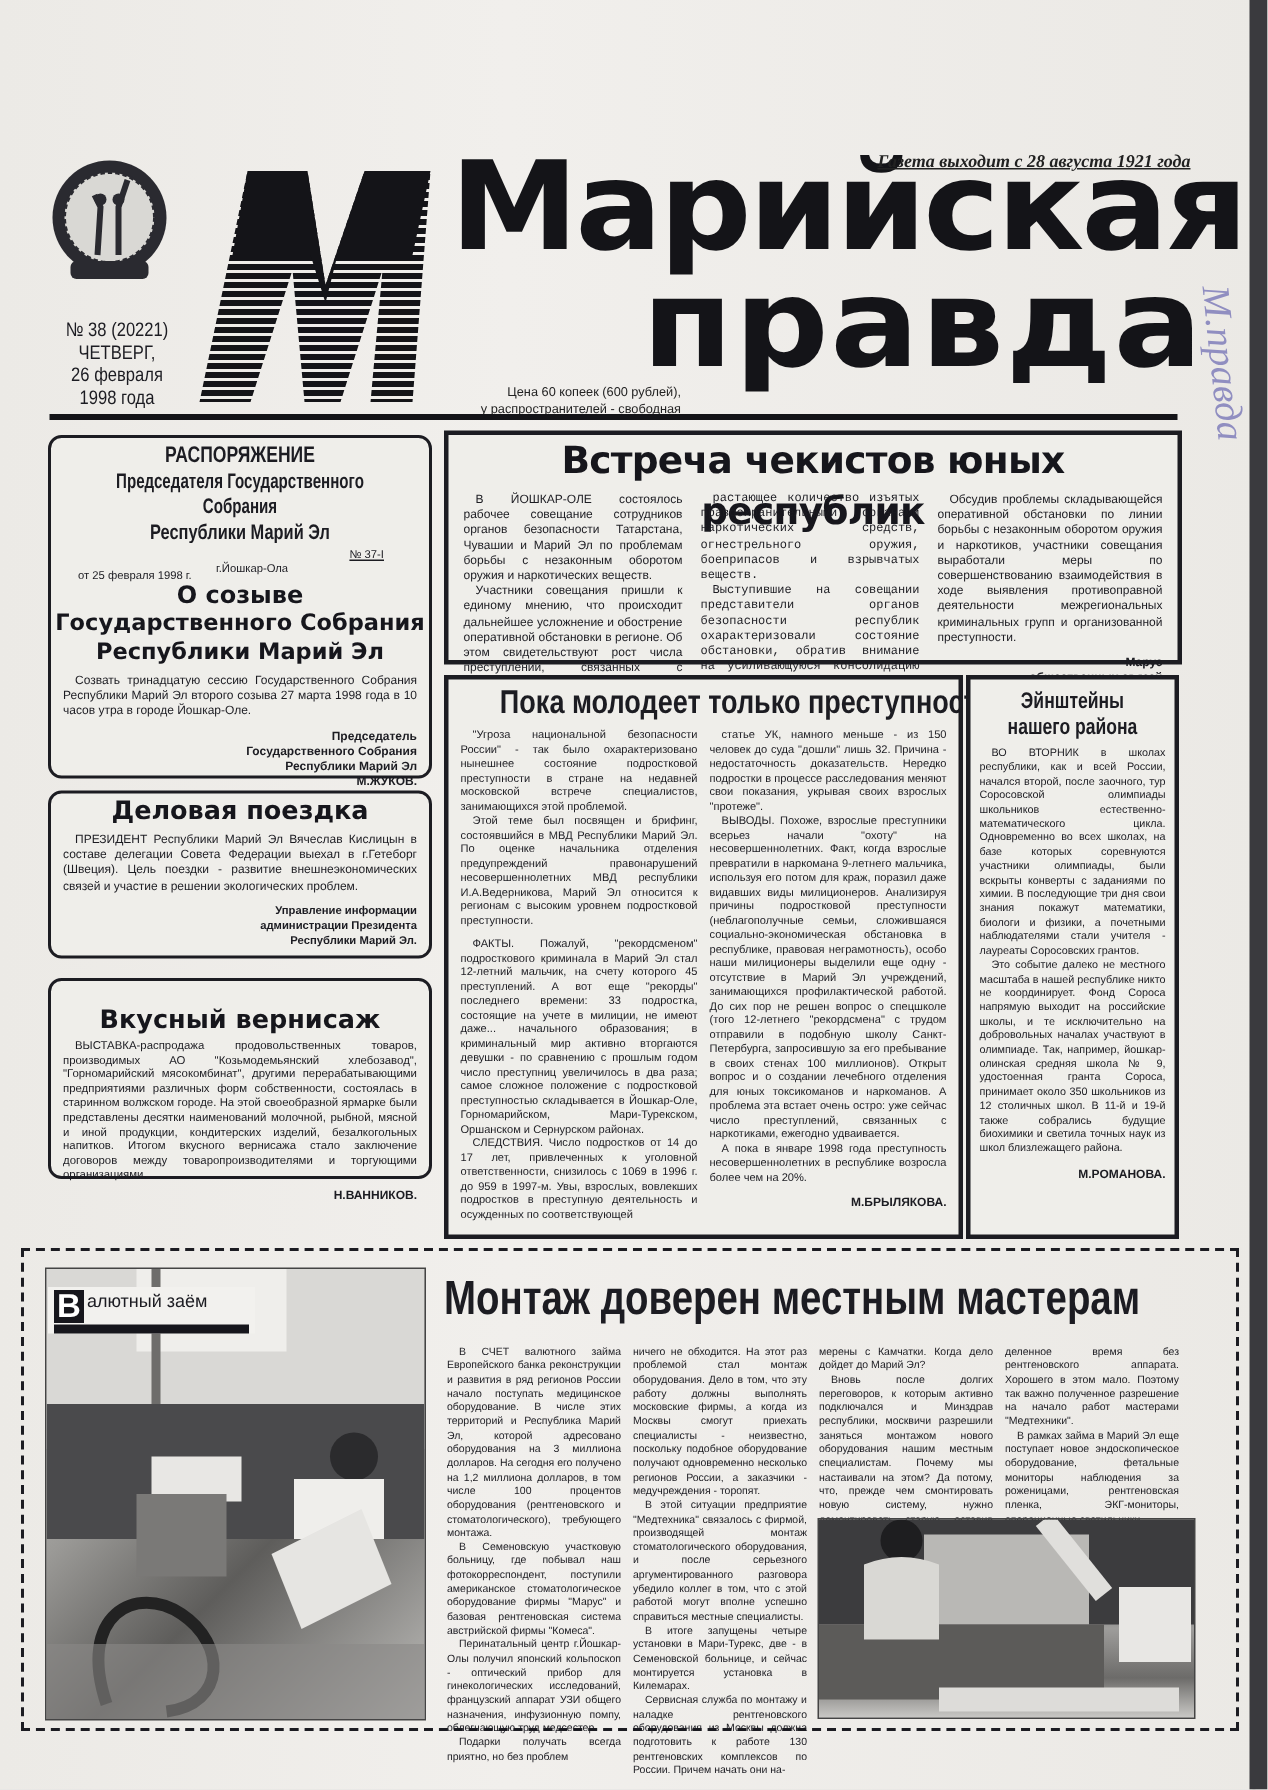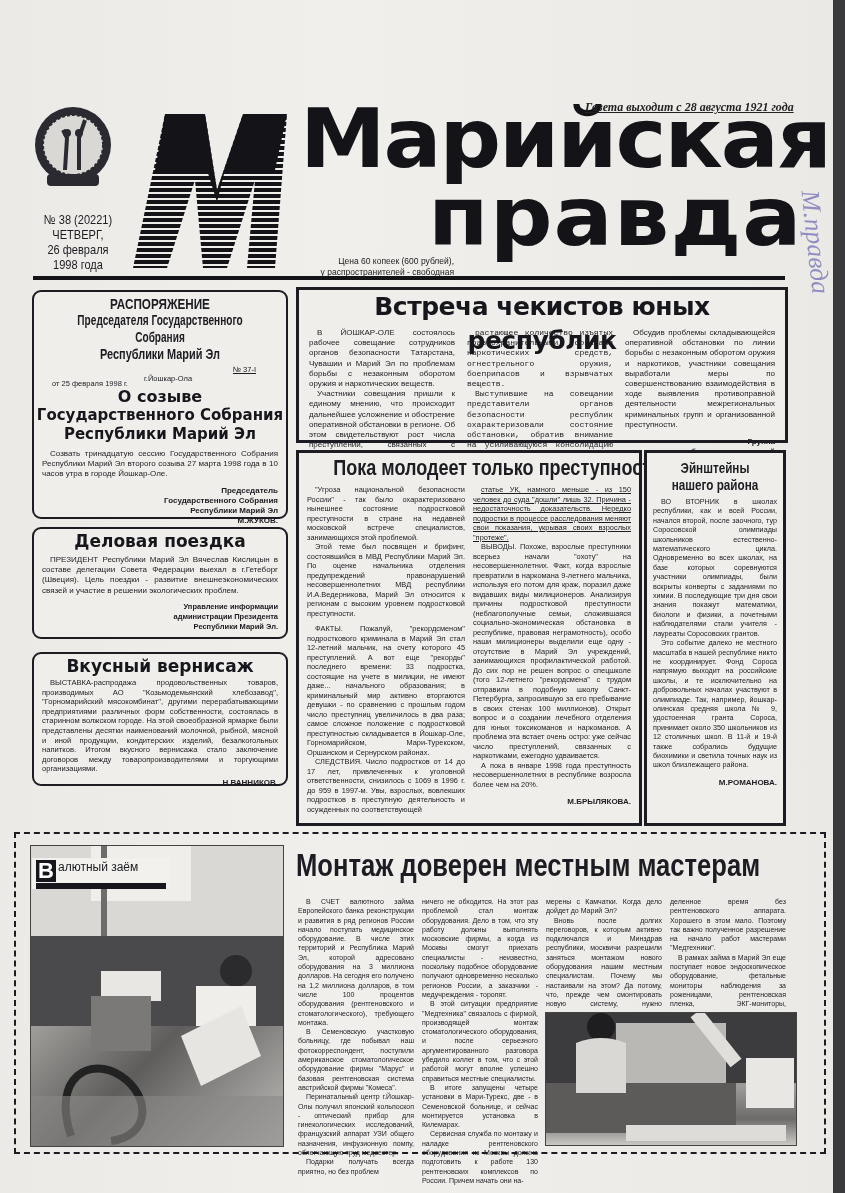--- a/index.html
+++ b/index.html
@@ -98,55 +98,55 @@
     <div class="hd" style="font-size:17px;line-height:22px;margin-top:1px;">Деловая поездка</div>
     <p class="p" style="margin:3px 8px 0 8px;">ПРЕЗИДЕНТ Республики Марий Эл Вячеслав Кислицын в составе делегации Совета Федерации выехал в г.Гетеборг (Швеция). Цель поездки - развитие внешнеэкономических связей и участие в решении экологических проблем.</p>
     <div class="sign" style="margin:6px 8px 12px 0;font-size:7.5px;">
       <div>Управление информации</div>
       <div>администрации Президента</div>
       <div>Республики Марий Эл.</div>
     </div>
   </div>
 
   <div class="box" style="left:32px;top:652px;width:252px;height:130px;">
-    <div class="hd" style="font-size:17px;line-height:22px;margin-top:1px;">Вкусный вернисаж</div>
+    <div class="hd" style="font-size:17px;line-height:22px;margin-top:15px;">Вкусный вернисаж</div>
     <p class="p" style="margin:1px 8px 0 8px;font-size:7.6px;line-height:9.6px;">ВЫСТАВКА-распродажа продовольственных товаров, производимых АО "Козьмодемьянский хлебозавод", "Горномарийский мясокомбинат", другими перерабатывающими предприятиями различных форм собственности, состоялась в старинном волжском городе. На этой своеобразной ярмарке были представлены десятки наименований молочной, рыбной, мясной и иной продукции, кондитерских изделий, безалкогольных напитков. Итогом вкусного вернисажа стало заключение договоров между товаропроизводителями и торгующими организациями.</p>
     <div class="sign" style="margin:4px 8px 0 0;">Н.ВАННИКОВ.</div>
   </div>
 
   <div class="frame" style="left:296px;top:287px;width:486px;height:150px;border-width:3px;">
     <div class="hd" style="font-size:25px;line-height:34px;letter-spacing:-.5px;">Встреча чекистов юных республик</div>
     <div class="col" style="left:10px;top:38px;width:146px;">
       <p class="p">В ЙОШКАР-ОЛЕ состоялось рабочее совещание сотрудников органов безопасности Татарстана, Чувашии и Марий Эл по проблемам борьбы с незаконным оборотом оружия и наркотических веществ.</p>
       <p class="p">Участники совещания пришли к единому мнению, что происходит дальнейшее усложнение и обострение оперативной обстановки в регионе. Об этом свидетельствуют рост числа преступлений, связанных с незаконным оборотом оружия и наркотиков, воз-</p>
     </div>
     <div class="col" style="left:168px;top:38px;width:146px;font-family:Liberation Mono, monospace;">
       <p class="p">растающее количество изъятых правоохранительными органами наркотических средств, огнестрельного оружия, боеприпасов и взрывчатых веществ.</p>
       <p class="p">Выступившие на совещании представители органов безопасности республик охарактеризовали состояние обстановки, обратив внимание на усиливающуюся консолидацию преступных группировок, участившиеся контакты криминальных авторитетов городов Казани, Чебоксар, Волжска и Йошкар-Олы.</p>
     </div>
     <div class="col" style="left:326px;top:38px;width:150px;">
       <p class="p">Обсудив проблемы складывающейся оперативной обстановки по линии борьбы с незаконным оборотом оружия и наркотиков, участники совещания выработали меры по совершенствованию взаимодействия в ходе выявления противоправной деятельности межрегиональных криминальных групп и организованной преступности.</p>
       <div class="sign" style="margin-top:7px;">
-        <div>Группа</div>
+        <div>Марус</div>
         <div>общественных связей</div>
         <div>Управления ФСБ РФ по РМЭ.</div>
       </div>
     </div>
   </div>
 
   <div class="frame" style="left:296px;top:450px;width:340px;height:370px;border-width:3px;">
     <div class="ndl" style="font-size:22px;line-height:30px;font-weight:900;transform:scaleX(.82);text-align:left;margin-left:4px;white-space:nowrap;">Пока молодеет только преступность</div>
     <div class="col" style="left:8px;top:32px;width:158px;">
       <p class="p" style="font-size:7.4px;line-height:9.5px;">"Угроза национальной безопасности России" - так было охарактеризовано нынешнее состояние подростковой преступности в стране на недавней московской встрече специалистов, занимающихся этой проблемой.</p>
       <p class="p" style="font-size:7.4px;line-height:9.5px;">Этой теме был посвящен и брифинг, состоявшийся в МВД Республики Марий Эл. По оценке начальника отделения предупреждений правонарушений несовершеннолетних МВД республики И.А.Ведерникова, Марий Эл относится к регионам с высоким уровнем подростковой преступности.</p>
       <p class="p" style="font-size:7.4px;line-height:9.5px;margin-top:6px;">ФАКТЫ. Пожалуй, "рекордсменом" подросткового криминала в Марий Эл стал 12-летний мальчик, на счету которого 45 преступлений. А вот еще "рекорды" последнего времени: 33 подростка, состоящие на учете в милиции, не имеют даже... начального образования; в криминальный мир активно вторгаются девушки - по сравнению с прошлым годом число преступниц увеличилось в два раза; самое сложное положение с подростковой преступностью складывается в Йошкар-Оле, Горномарийском, Мари-Турекском, Оршанском и Сернурском районах.</p>
       <p class="p" style="font-size:7.4px;line-height:9.5px;">СЛЕДСТВИЯ. Число подростков от 14 до 17 лет, привлеченных к уголовной ответственности, снизилось с 1069 в 1996 г. до 959 в 1997-м. Увы, взрослых, вовлекших подростков в преступную деятельность и осужденных по соответствующей</p>
     </div>
     <div class="col" style="left:174px;top:32px;width:158px;">
-      <p class="p" style="font-size:7.4px;line-height:9.5px;text-decoration:underline;">статье УК, намного меньше - из 150 человек до суда "дошли" лишь 32. Причина - недостаточность доказательств. Нередко подростки в процессе расследования меняют свои показания, укрывая своих взрослых "протеже".</p>
+      <p class="p" style="font-size:7.4px;line-height:9.5px;">статье УК, намного меньше - из 150 человек до суда "дошли" лишь 32. Причина - недостаточность доказательств. Нередко подростки в процессе расследования меняют свои показания, укрывая своих взрослых "протеже".</p>
       <p class="p" style="font-size:7.4px;line-height:9.5px;">ВЫВОДЫ. Похоже, взрослые преступники всерьез начали "охоту" на несовершеннолетних. Факт, когда взрослые превратили в наркомана 9-летнего мальчика, используя его потом для краж, поразил даже видавших виды милиционеров. Анализируя причины подростковой преступности (неблагополучные семьи, сложившаяся социально-экономическая обстановка в республике, правовая неграмотность), особо наши милиционеры выделили еще одну - отсутствие в Марий Эл учреждений, занимающихся профилактической работой. До сих пор не решен вопрос о спецшколе (того 12-летнего "рекордсмена" с трудом отправили в подобную школу Санкт-Петербурга, запросившую за его пребывание в своих стенах 100 миллионов). Открыт вопрос и о создании лечебного отделения для юных токсикоманов и наркоманов. А проблема эта встает очень остро: уже сейчас число преступлений, связанных с наркотиками, ежегодно удваивается.</p>
       <p class="p" style="font-size:7.4px;line-height:9.5px;">А пока в январе 1998 года преступность несовершеннолетних в республике возросла более чем на 20%.</p>
       <div class="sign" style="margin-top:8px;">М.БРЫЛЯКОВА.</div>
     </div>
   </div>
 
   <div class="frame" style="left:644px;top:450px;width:136px;height:370px;border-width:3px;">
     <div class="ndl" style="font-size:15px;line-height:17px;margin-top:6px;">Эйнштейны</div>
     <div class="ndl" style="font-size:15px;line-height:17px;">нашего района</div>
     <div style="margin:4px 6px 0 6px;">

